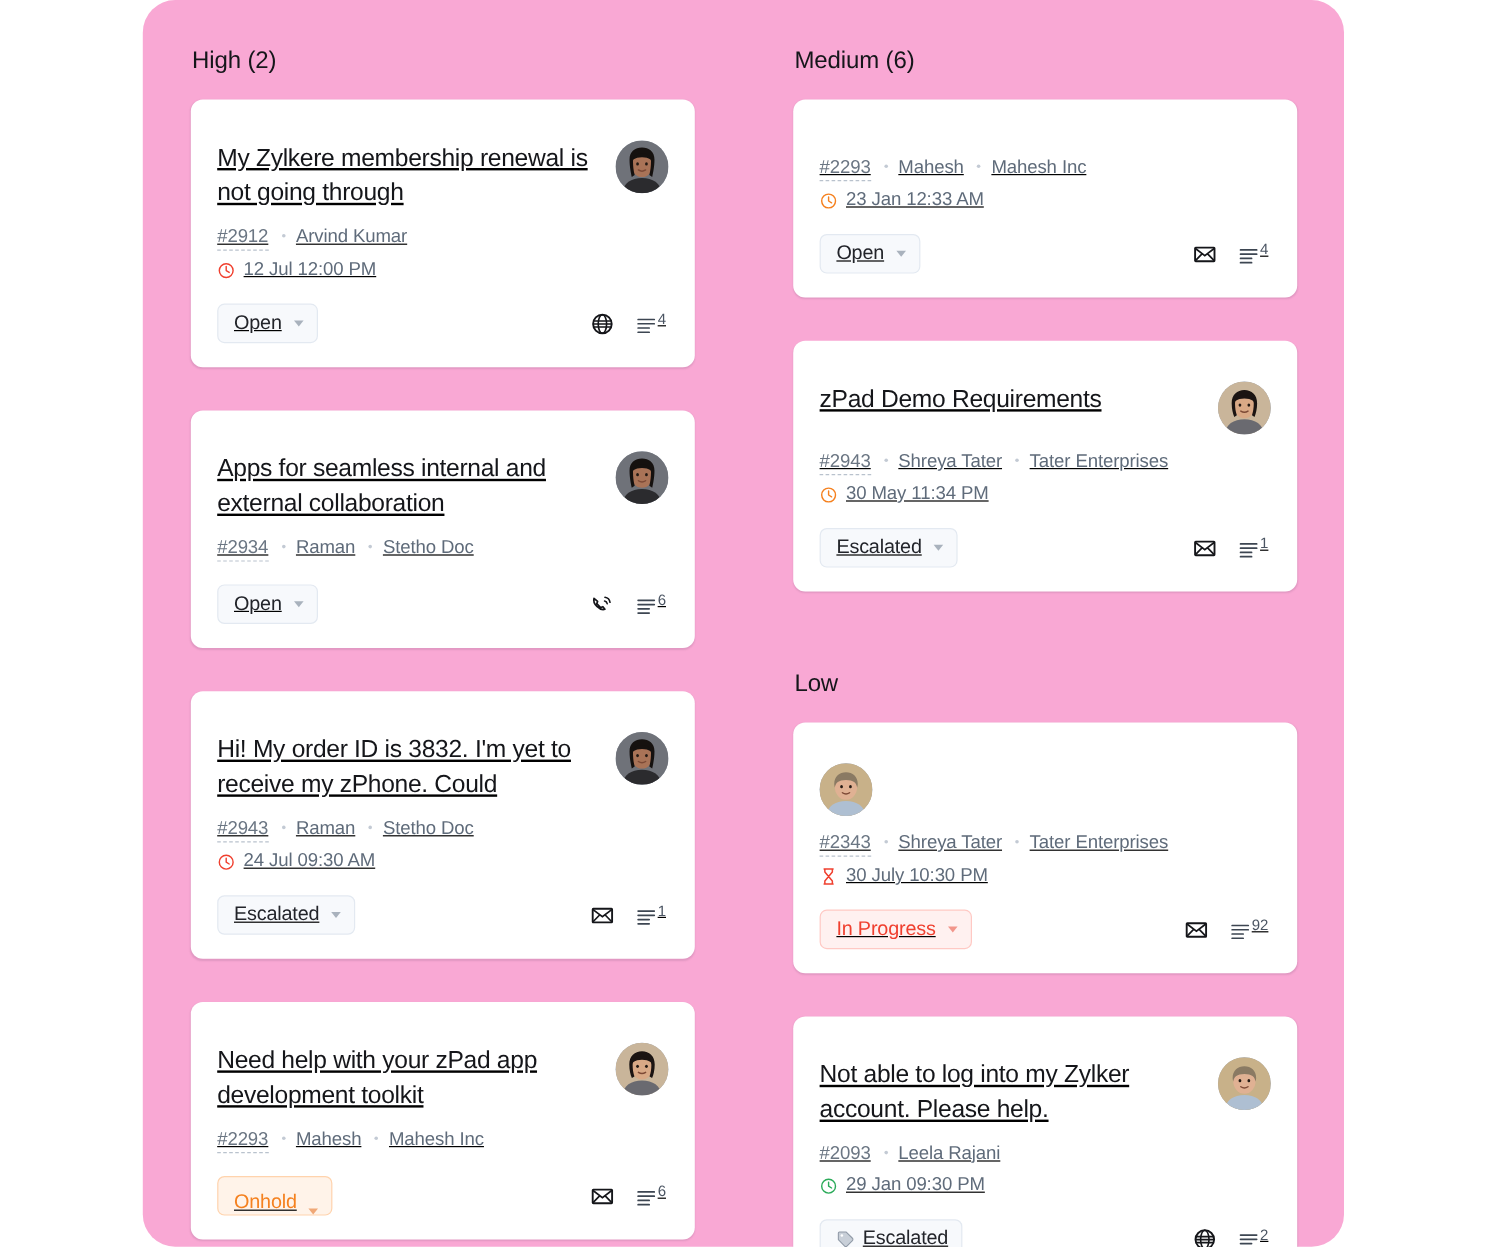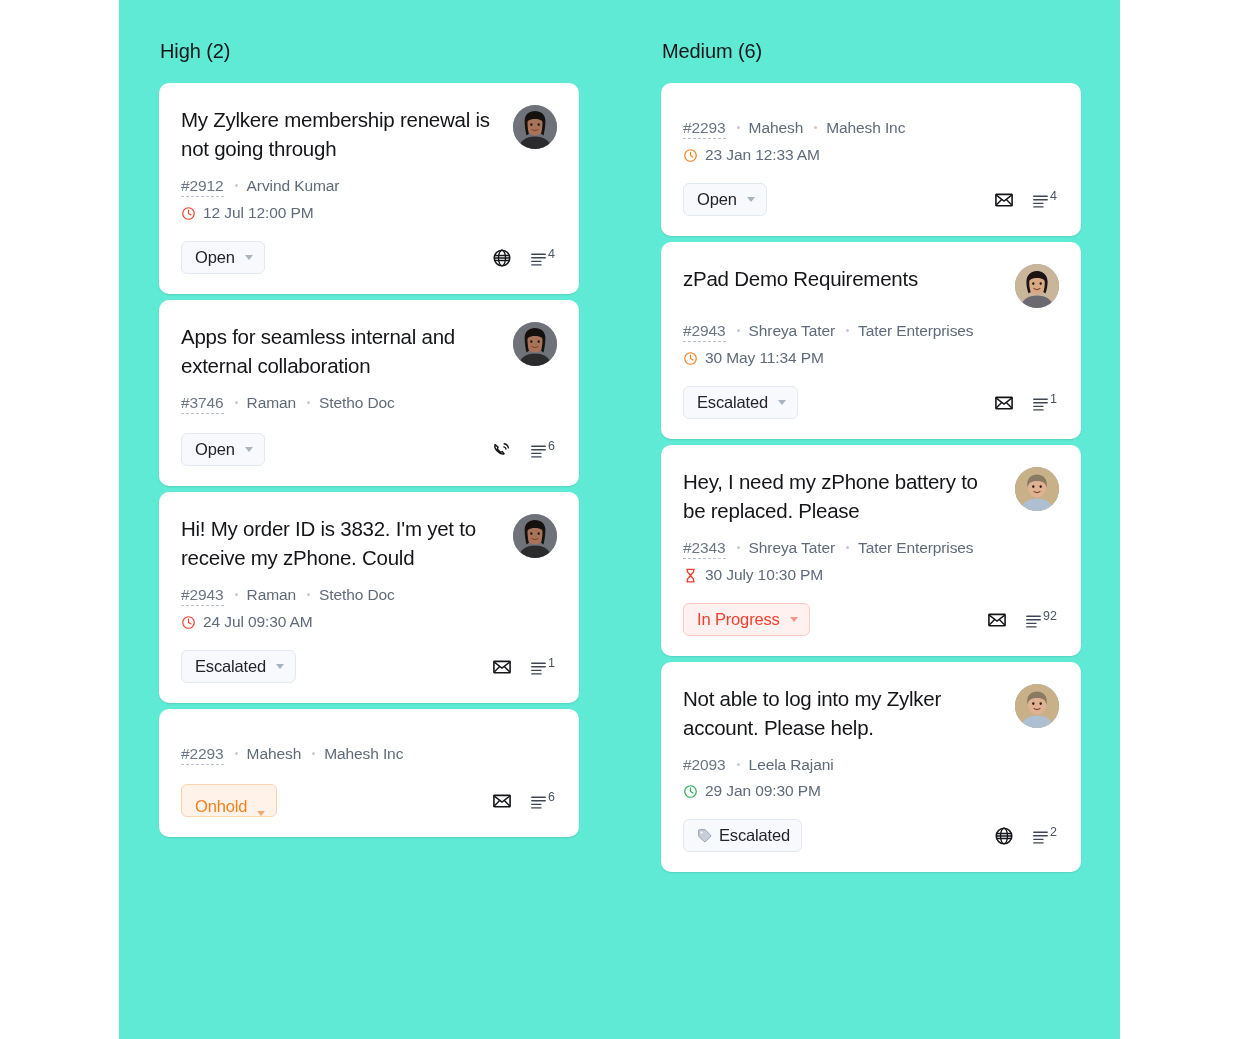--- a/index.html
+++ b/index.html
@@ -11,24 +11,25 @@
     font-family: "Liberation Sans", sans-serif;
     overflow: hidden;
   }
 
   #board {
     position: absolute;
     left: 119px;
     top: 0;
     width: 1001px;
     height: 1039px;
-    background: #5eead4;
+    background: #f9a8d4;
     padding: 40px 40px 0 40px;
     display: flex;
     gap: 82px;
+    border-radius: 27px;
   }
 
   .column {
     width: 420px;
     flex: 0 0 420px;
     display: flex;
     flex-direction: column;
   }
 
   .section-title {
@@ -36,24 +37,25 @@
     color: #15161a;
     letter-spacing: -0.1px;
     margin-bottom: 20px;
     margin-left: 1px;
   }
   .section-title.secondary { margin-top: 30px; }
 
   .card {
     background: #ffffff;
     border-radius: 10px;
-    padding: 22px 22px 20px 22px;
-    margin-bottom: 6px;
+    padding: 34px 22px 20px 22px;
+    margin-bottom: 36px;
     box-shadow: 0 1px 2px rgba(22,33,52,.07), 0 1px 1px rgba(22,33,52,.04);
     position: relative;
+    text-decoration: underline;
   }
 
   .card-head {
     display: flex;
     align-items: flex-start;
     justify-content: space-between;
     gap: 10px;
   }
 
   .card-title {
@@ -236,21 +238,21 @@
               <ellipse cx="22" cy="19.5" rx="9.4" ry="11" fill="#a97357"></ellipse>
               <path d="M12.2 17.4c0-6.4 4.3-9.8 9.8-9.8s9.8 3.4 9.8 9.8c0 1.6-.5 3-.5 3-.6-3.9-3.1-6.3-9.3-6.3s-8.7 2.4-9.3 6.3c0 0-.5-1.4-.5-3z" fill="#15110f"></path>
               <path d="M11.6 16c0-6.6 4.6-10 10.4-10s10.4 3.4 10.4 10c0 5.5-1.1 11-1.9 14.4l-2.4-1.6c1-3.6 1.4-8 1.4-11.4 0-4.2-2.8-6.6-7.5-6.6s-7.5 2.4-7.5 6.6c0 3.4.4 7.8 1.4 11.4l-2.4 1.6C12.7 27 11.6 21.5 11.6 16z" fill="#15110f"></path>
               <ellipse cx="18.3" cy="19.6" rx="1.15" ry="1.35" fill="#241a14"></ellipse>
               <ellipse cx="25.7" cy="19.6" rx="1.15" ry="1.35" fill="#241a14"></ellipse>
               <path d="M19 24.6c1.9 1.3 4.1 1.3 6 0" fill="none" stroke="#7d4a36" stroke-width="1.2" stroke-linecap="round"></path>
             </svg>
           </div>
         </div>
         <div class="meta-line">
-          <span class="ticket-id">#3746</span>
+          <span class="ticket-id">#2934</span>
           <span class="dot-sep"></span>
           <span>Raman</span>
           <span class="dot-sep"></span>
           <span>Stetho Doc</span>
         </div>
         <div class="card-foot">
           <div class="status">
             <span>Open</span>
             <span class="caret"></span>
           </div>
@@ -321,20 +323,35 @@
                 <svg viewBox="0 0 24 24">
                   <path d="M2.5 6h19M2.5 11h19M2.5 16h13M2.5 21h13" fill="none" stroke="#3d4652" stroke-width="2" stroke-linecap="round"></path>
                 </svg>
               </span>
               <span class="thread-count">1</span>
             </span>
           </div>
         </div>
       </div>
       <div class="card">
+        <div class="card-head">
+          <div class="card-title">Need help with your zPad app development toolkit</div>
+          <div class="avatar">
+            <svg viewBox="0 0 44 44">
+              <rect x="0" y="0" width="44" height="44" fill="#c9b59a"></rect>
+              <path d="M6 44c0-8.4 7.2-12.6 16-12.6S38 35.6 38 44z" fill="#6a6a70"></path>
+              <ellipse cx="22" cy="19.5" rx="9.4" ry="11" fill="#d9a986"></ellipse>
+              <path d="M12.2 17.4c0-6.4 4.3-9.8 9.8-9.8s9.8 3.4 9.8 9.8c0 1.6-.5 3-.5 3-.6-3.9-3.1-6.3-9.3-6.3s-8.7 2.4-9.3 6.3c0 0-.5-1.4-.5-3z" fill="#1b1412"></path>
+              <path d="M11.4 18c0-7 4.6-11 10.6-11s10.6 4 10.6 11c0 4.6-1 8.6-2.2 11.4l-2.1-1.4c1-2.9 1.5-6.4 1.5-9.6 0-4.6-3-7.2-7.8-7.2s-7.8 2.6-7.8 7.2c0 3.2.5 6.7 1.5 9.6l-2.1 1.4C12.4 26.6 11.4 22.6 11.4 18z" fill="#1b1412"></path>
+              <ellipse cx="18.3" cy="19.6" rx="1.15" ry="1.35" fill="#241a14"></ellipse>
+              <ellipse cx="25.7" cy="19.6" rx="1.15" ry="1.35" fill="#241a14"></ellipse>
+              <path d="M19 24.6c1.9 1.3 4.1 1.3 6 0" fill="none" stroke="#7d4a36" stroke-width="1.2" stroke-linecap="round"></path>
+            </svg>
+          </div>
+        </div>
         <div class="meta-line">
           <span class="ticket-id">#2293</span>
           <span class="dot-sep"></span>
           <span>Mahesh</span>
           <span class="dot-sep"></span>
           <span>Mahesh Inc</span>
         </div>
         <div class="card-foot">
           <div class="status onhold">
             <span>Onhold</span>
@@ -449,23 +466,23 @@
               <span style="display: flex;">
                 <svg viewBox="0 0 24 24">
                   <path d="M2.5 6h19M2.5 11h19M2.5 16h13M2.5 21h13" fill="none" stroke="#3d4652" stroke-width="2" stroke-linecap="round"></path>
                 </svg>
               </span>
               <span class="thread-count">1</span>
             </span>
           </div>
         </div>
       </div>
-      <div class="card">
-        <div class="card-head">
-          <div class="card-title">Hey, I need my zPhone battery to be replaced. Please</div>
+      <div class="section-title secondary">Low</div>
+      <div class="card">
+        <div class="card-head">
           <div class="avatar">
             <svg viewBox="0 0 44 44">
               <rect x="0" y="0" width="44" height="44" fill="#c8b189"></rect>
               <path d="M6 44c0-8.4 7.2-12.6 16-12.6S38 35.6 38 44z" fill="#aebfd2"></path>
               <ellipse cx="22" cy="19.5" rx="9.4" ry="11" fill="#e0b193"></ellipse>
               <path d="M12.2 17.4c0-6.4 4.3-9.8 9.8-9.8s9.8 3.4 9.8 9.8c0 1.6-.5 3-.5 3-.6-3.9-3.1-6.3-9.3-6.3s-8.7 2.4-9.3 6.3c0 0-.5-1.4-.5-3z" fill="#8a7a63"></path>
               <ellipse cx="18.3" cy="19.6" rx="1.15" ry="1.35" fill="#241a14"></ellipse>
               <ellipse cx="25.7" cy="19.6" rx="1.15" ry="1.35" fill="#241a14"></ellipse>
               <path d="M19 24.6c1.9 1.3 4.1 1.3 6 0" fill="none" stroke="#7d4a36" stroke-width="1.2" stroke-linecap="round"></path>
             </svg>

